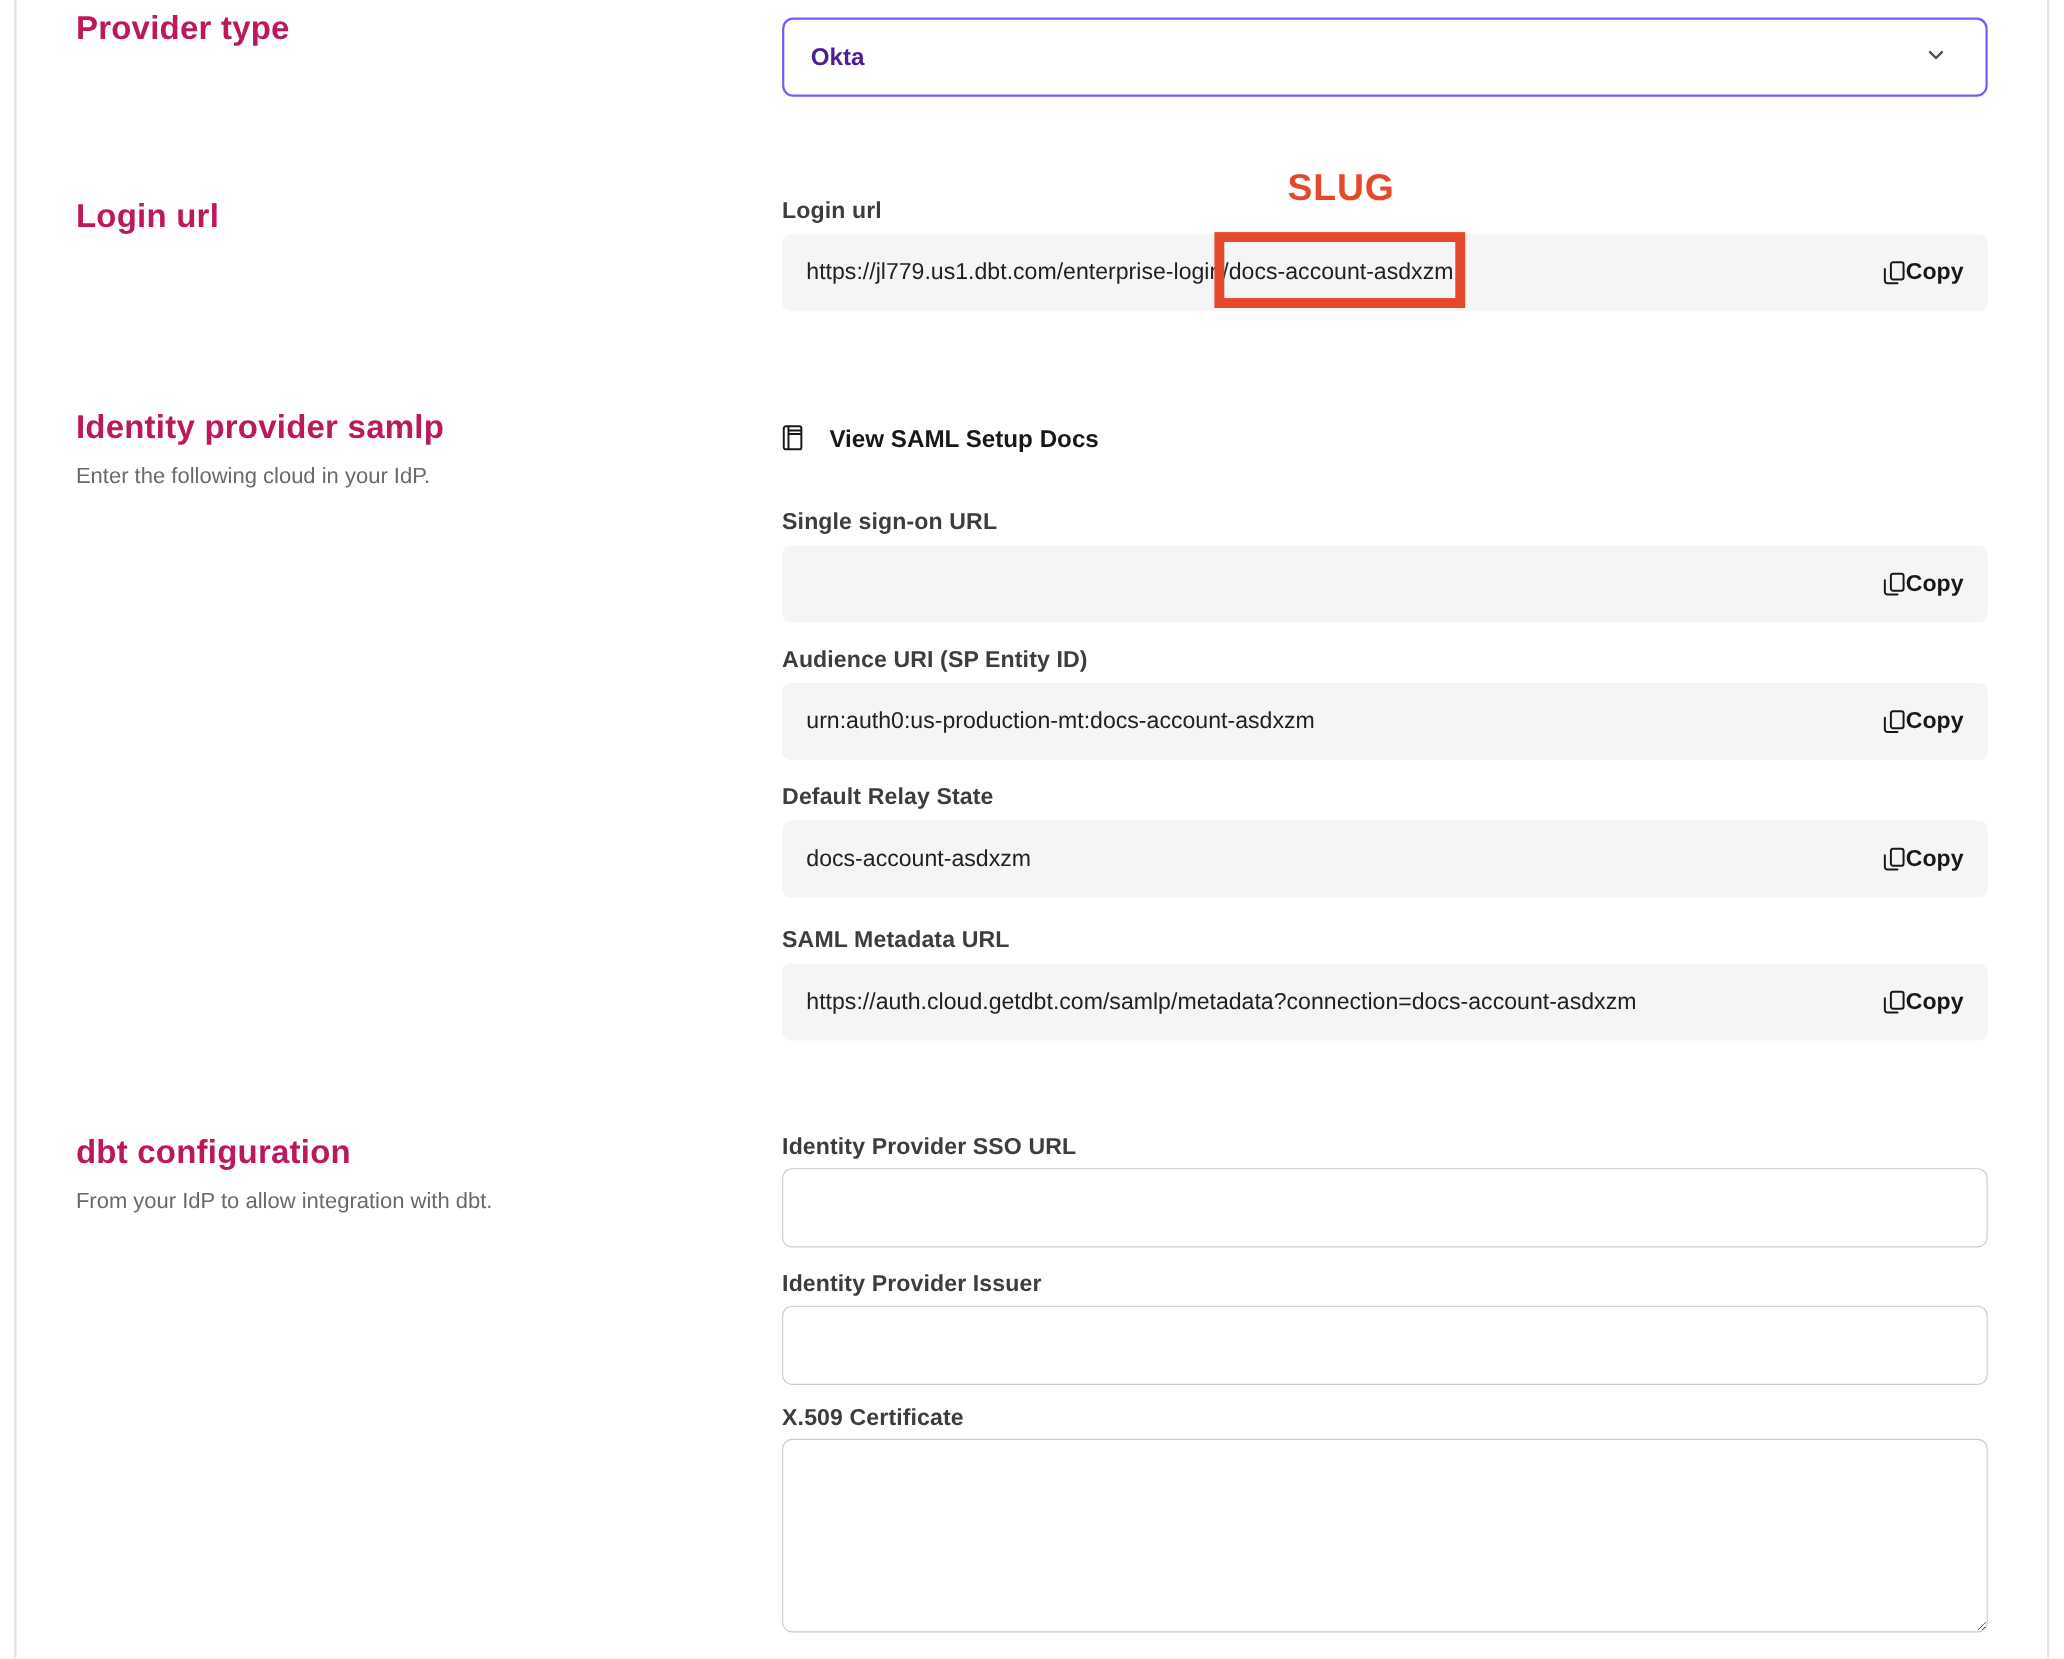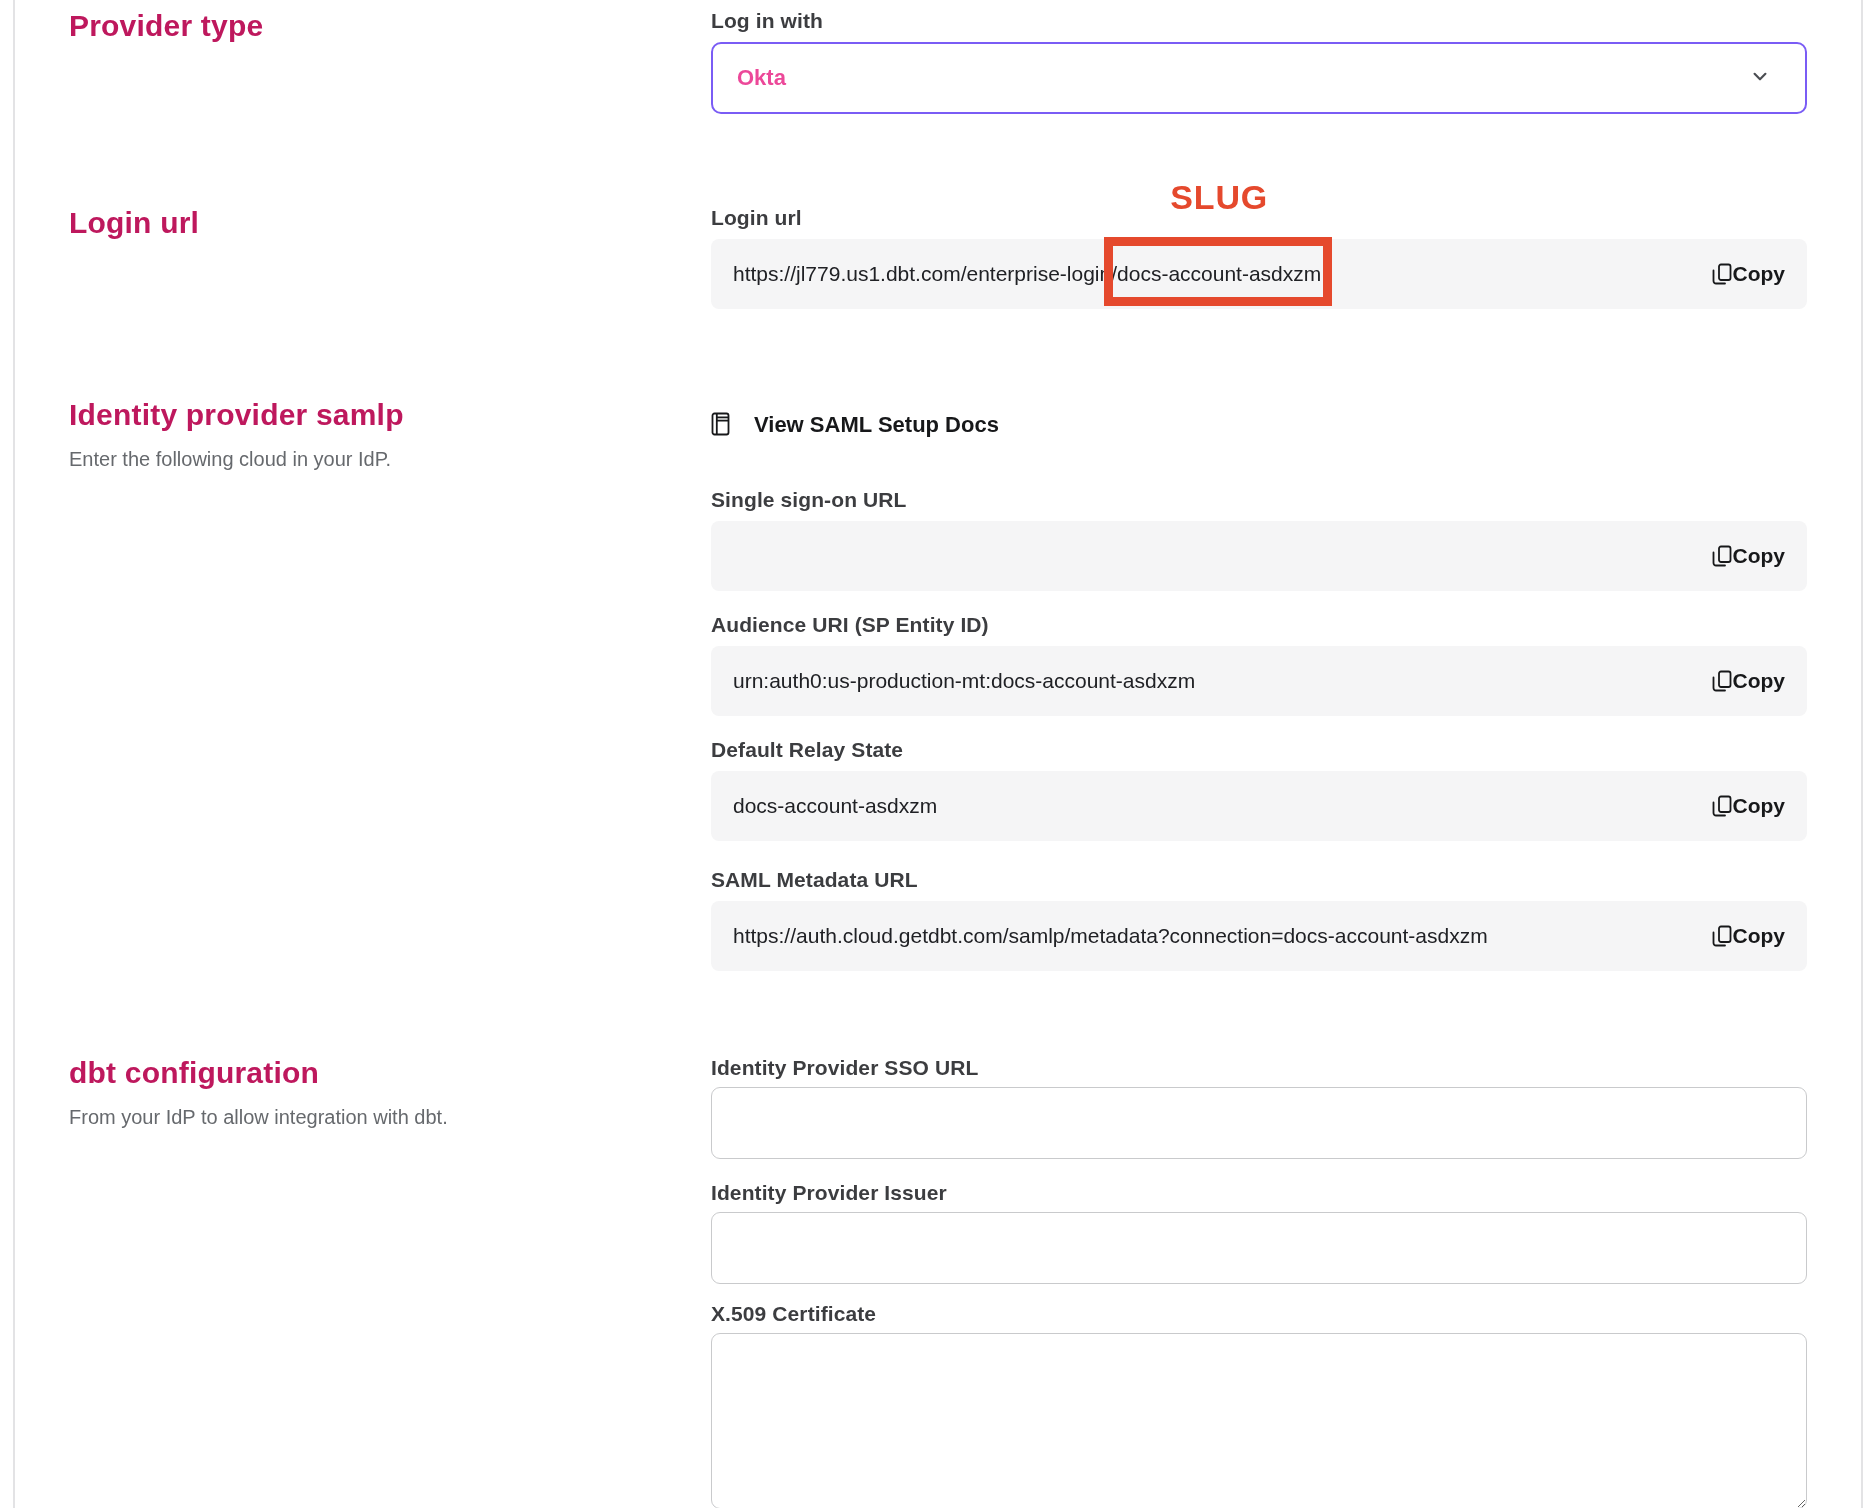--- a/index.html
+++ b/index.html
@@ -33,21 +33,21 @@
     letter-spacing: 0.1px;
   }
 
   
   .select-box {
     margin-top: 8px; height: 72px; position: relative;
     border: 2px solid #7a5cf5; border-radius: 10px; background: #fff;
     display: flex; align-items: center; padding: 0 60px 0 24px;
     cursor: pointer;
   }
-  .select-box .select-value { font-size: 22px; font-weight: 700; color: #ec4899; }
+  .select-box .select-value { font-size: 22px; font-weight: 700; color: #4c1d95; }
   .select-box .chevron { position: absolute; right: 32px; top: 50%; transform: translateY(-50%); }
 
   
   .copy-field {
     margin-top: 8px; height: 70px; background: #f5f5f6; border-radius: 8px;
     display: flex; align-items: center; padding: 0 22px;
     position: relative;
   }
   .copy-field .value { font-size: 21px; color: #202125; white-space: nowrap; }
   .copy-btn {
@@ -100,21 +100,20 @@
 </head>
 <body>
 
 <div class="card">
 
   <div class="row row-provider">
     <div>
       <div class="section-heading">Provider type</div>
     </div>
     <div>
-      <div class="field-label">Log in with</div>
       <div class="select-box">
         <span class="select-value">Okta</span>
         <span class="chevron">
           <svg width="26" height="26" viewBox="0 0 24 24" fill="none" stroke="#4a4d52" stroke-width="2" stroke-linecap="round" stroke-linejoin="round">
               <polyline points="7,10 12,15 17,10"></polyline>
             </svg>
         </span>
       </div>
     </div>
   </div>

